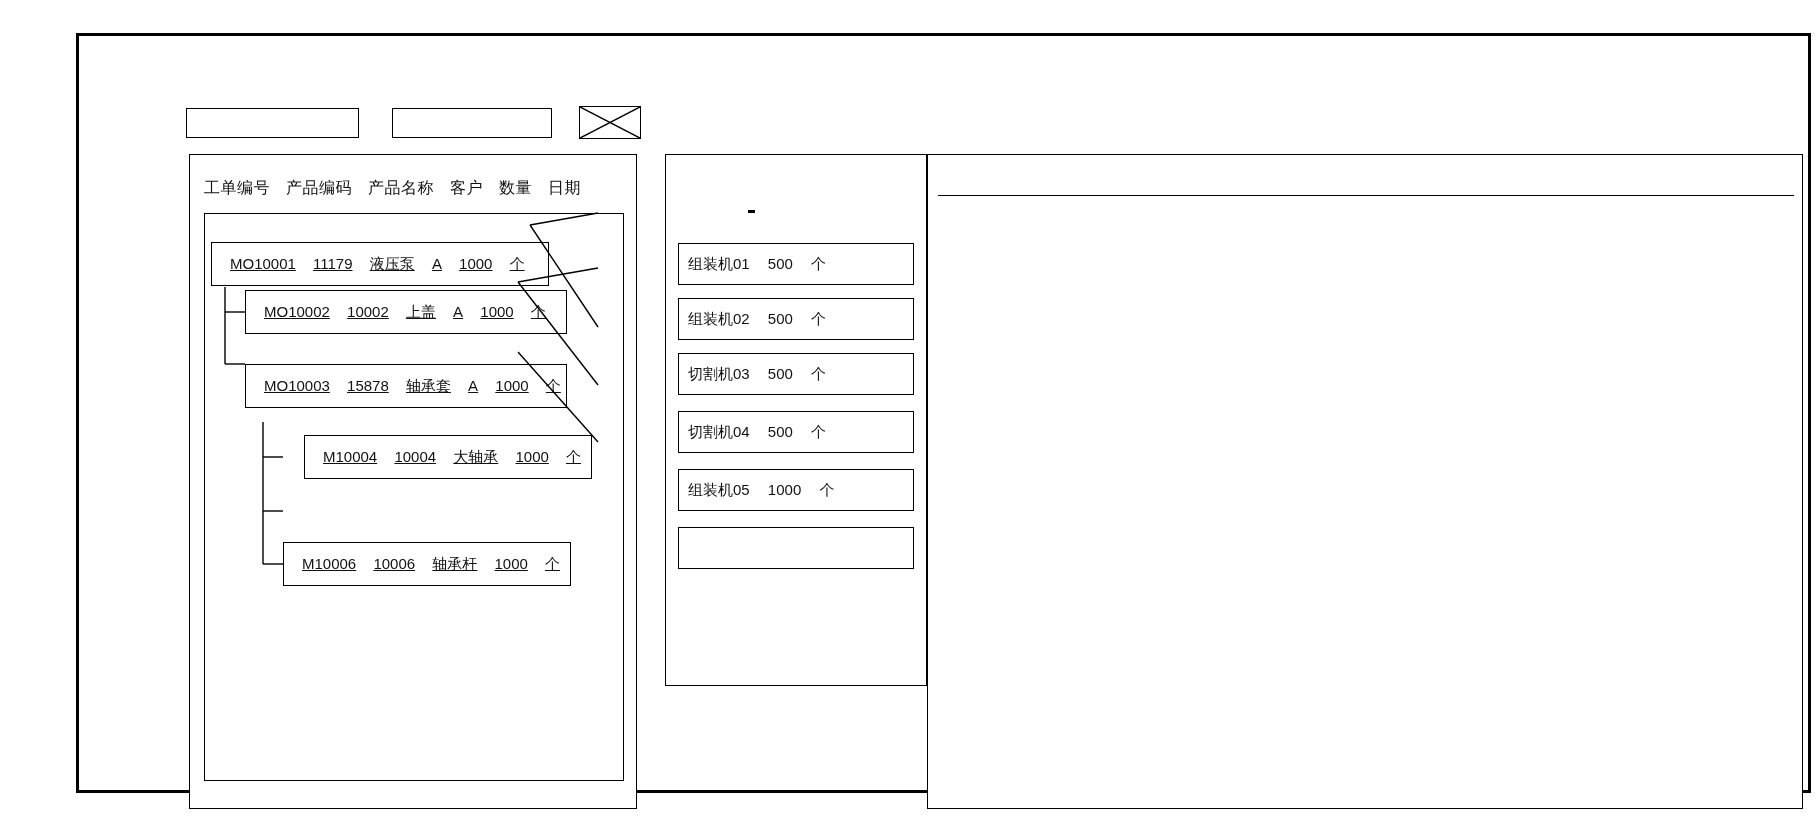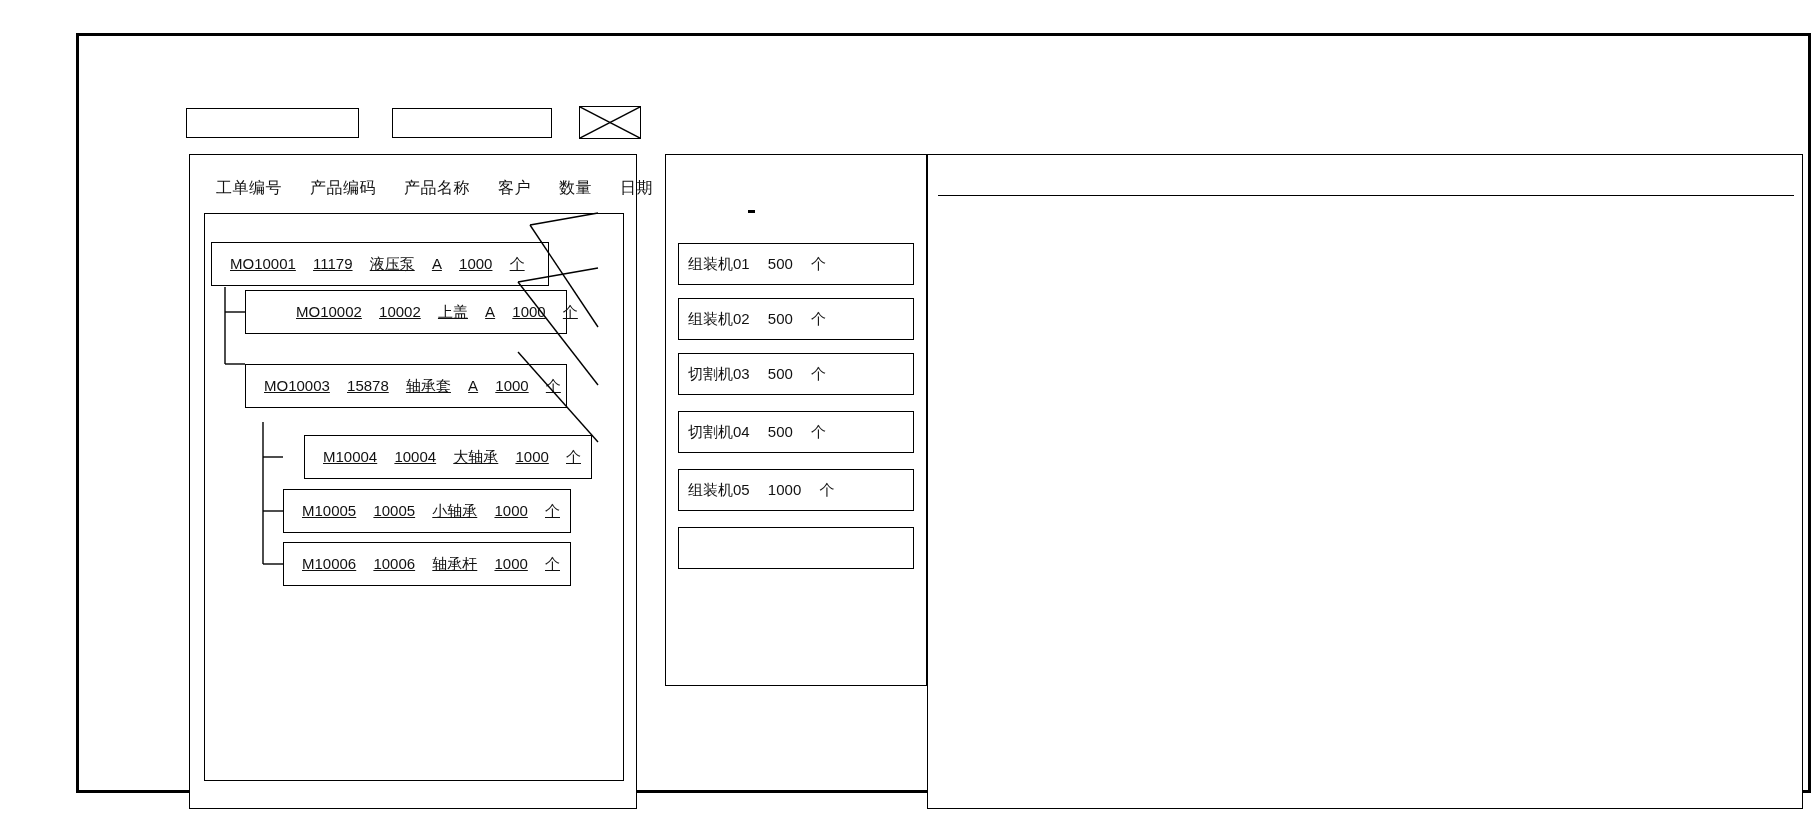--- a/index.html
+++ b/index.html
@@ -31,21 +31,21 @@
   #left-panel{left:110px;top:118px;width:448px;height:655px;}
   #mid-panel{left:586px;top:118px;width:262px;height:532px;}
   #right-panel{left:848px;top:118px;width:876px;height:655px;}
 
   
   #table-header{
     position:absolute;left:14px;top:20px;width:420px;height:26px;
     display:flex;align-items:center;white-space:nowrap;
     font-size:16px;color:#111;letter-spacing:.5px;
   }
-  #table-header .col{margin-right:16px;margin-left:12px;}
+  #table-header .col{margin-right:16px;}
   #tree-container{
     position:absolute;left:14px;top:58px;width:420px;height:568px;
     border:1.6px solid #000;box-sizing:border-box;background:#fff;
   }
   .wo-row{
     position:absolute;border:1.6px solid #000;background:#fff;box-sizing:border-box;
     height:44px;display:flex;align-items:center;
     font-size:15px;color:#111;white-space:nowrap;
   }
   .wo-row .cells{padding-left:18px;}
@@ -119,21 +119,21 @@
         <span class="cells">
           <span class="cell">MO10001</span>
           <span class="cell">11179</span>
           <span class="cell">液压泵</span>
           <span class="cell">A</span>
           <span class="cell">1000</span>
           <span class="cell">个</span>
         </span>
       </div>
 
-      <div class="wo-row" style="left:40px;top:76px;width:322px;padding-left:32px;">
+      <div class="wo-row" style="left:40px;top:76px;width:322px;">
         <span class="cells">
           <span class="cell">MO10002</span>
           <span class="cell">10002</span>
           <span class="cell">上盖</span>
           <span class="cell">A</span>
           <span class="cell">1000</span>
           <span class="cell">个</span>
         </span>
       </div>
 
@@ -151,29 +151,20 @@
       <div class="wo-row" style="left:78px;top:221px;width:288px;margin-left:21px;">
         <span class="cells">
           <span class="cell">M10004</span>
           <span class="cell">10004</span>
           <span class="cell">大轴承</span>
           <span class="cell">1000</span>
           <span class="cell">个</span>
         </span>
       </div>
 
-      <div class="wo-row" style="left:78px;top:275px;width:288px;">
-        <span class="cells">
-          <span class="cell">M10005</span>
-          <span class="cell">10005</span>
-          <span class="cell">小轴承</span>
-          <span class="cell">1000</span>
-          <span class="cell">个</span>
-        </span>
-      </div>
 
       <div class="wo-row" style="left:78px;top:328px;width:288px;">
         <span class="cells">
           <span class="cell">M10006</span>
           <span class="cell">10006</span>
           <span class="cell">轴承杆</span>
           <span class="cell">1000</span>
           <span class="cell">个</span>
         </span>
       </div>

